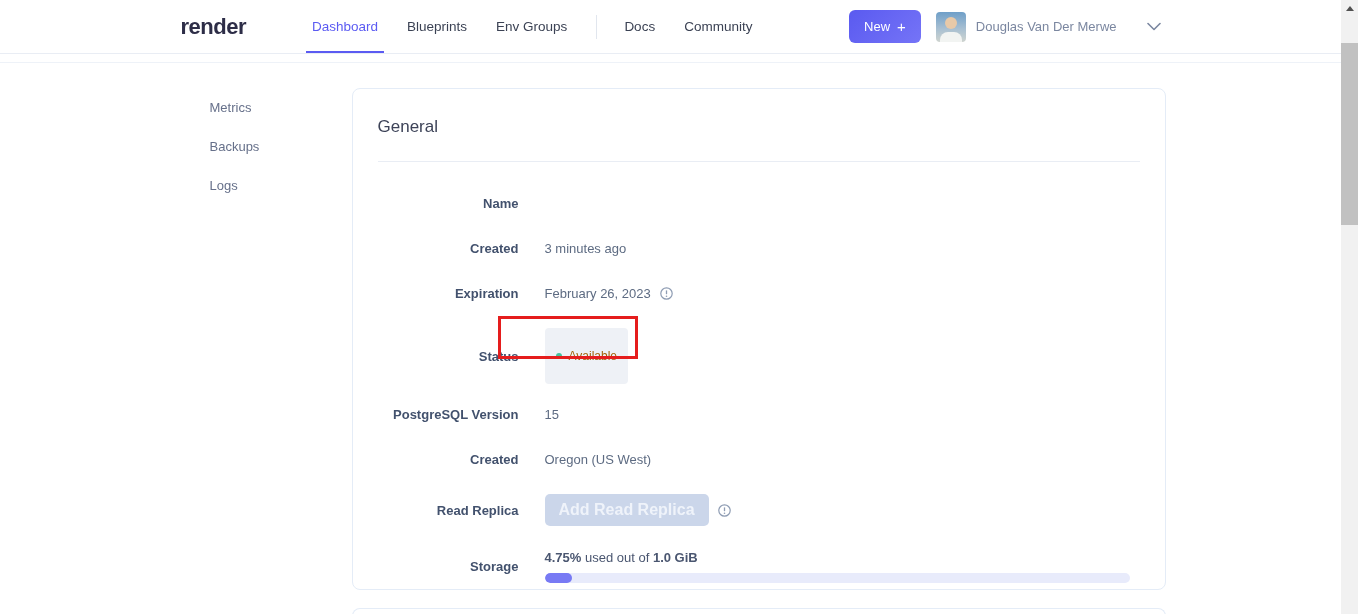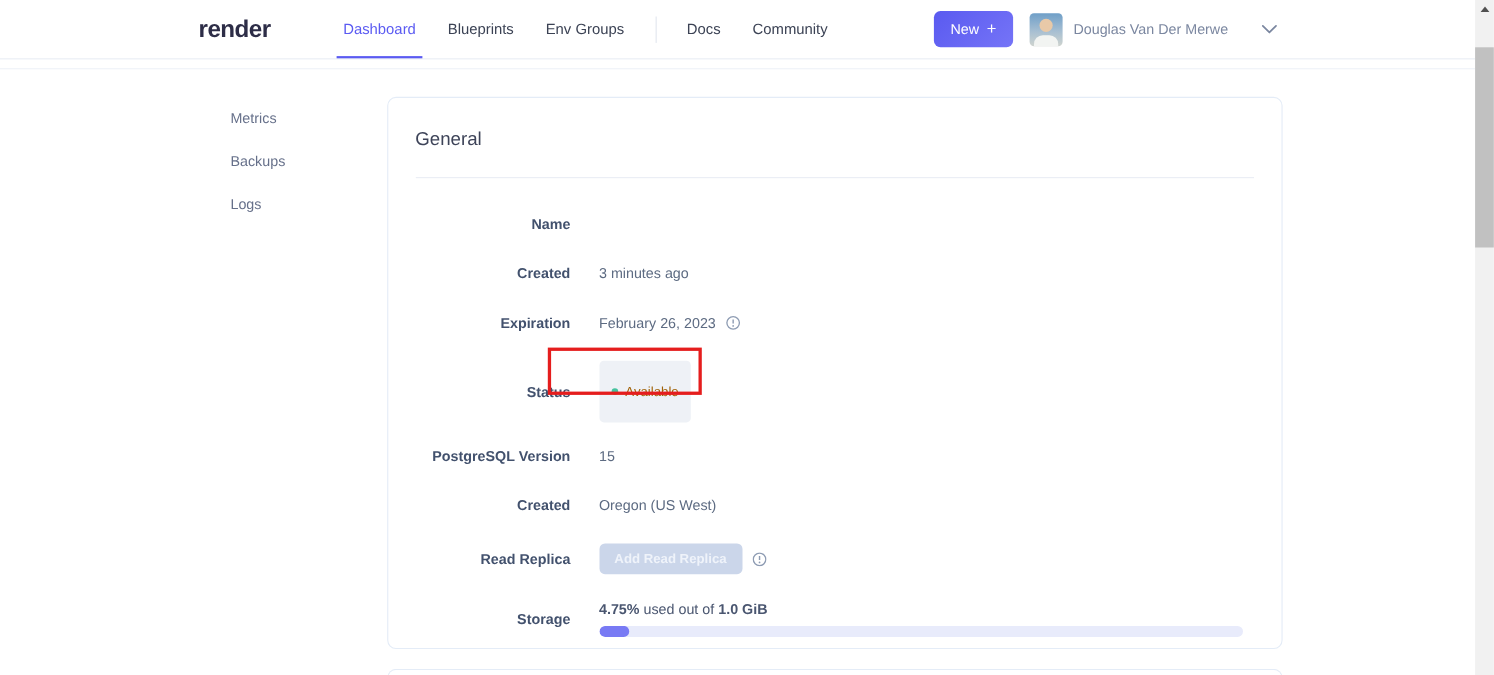--- a/index.html
+++ b/index.html
@@ -66,21 +66,21 @@
   .info-icon { margin-left: 9px; display: flex; align-items: center; cursor: pointer; }
 
   .status-row { position: relative; margin-bottom: 20px; }
   .status-badge { display: inline-flex; align-items: center; gap: 7px; background: #eef1f6;
     border-radius: 4px; padding: 21px 11px; font-size: 12px; color: #a16207; }
   .status-dot { width: 6px; height: 6px; border-radius: 50%; background: #44c29e; }
   .annotation-rect { position: absolute; left: 120px; top: -12px; width: 140px; height: 43px;
     border: 3px solid #e51d1d; pointer-events: none; z-index: 3; }
 
   .replica-btn { background: #cbd6ea; border: none; border-radius: 5px; padding: 7px 14px;
-    font-size: 12px; font-weight: 600; color: #eff3fa; cursor: not-allowed; font-family: inherit; }
+    font-size: 16px; font-weight: 600; color: #eff3fa; cursor: not-allowed; font-family: inherit; }
 
   .storage-row { margin-bottom: 0; }
   .storage-block { margin-left: 26px; }
   .storage-text { font-size: 13px; color: #4a5670; }
   .storage-text .b { font-weight: 700; }
   .progress-track { margin-top: 8px; width: 585px; height: 10px; border-radius: 5px;
     background: #e8ebfb; overflow: hidden; }
   .progress-fill { height: 100%; min-width: 27px; border-radius: 5px; background: #787af4; }
 
   .next-card { position: absolute; left: 171px; top: 545px; width: 814px; height: 30px;

